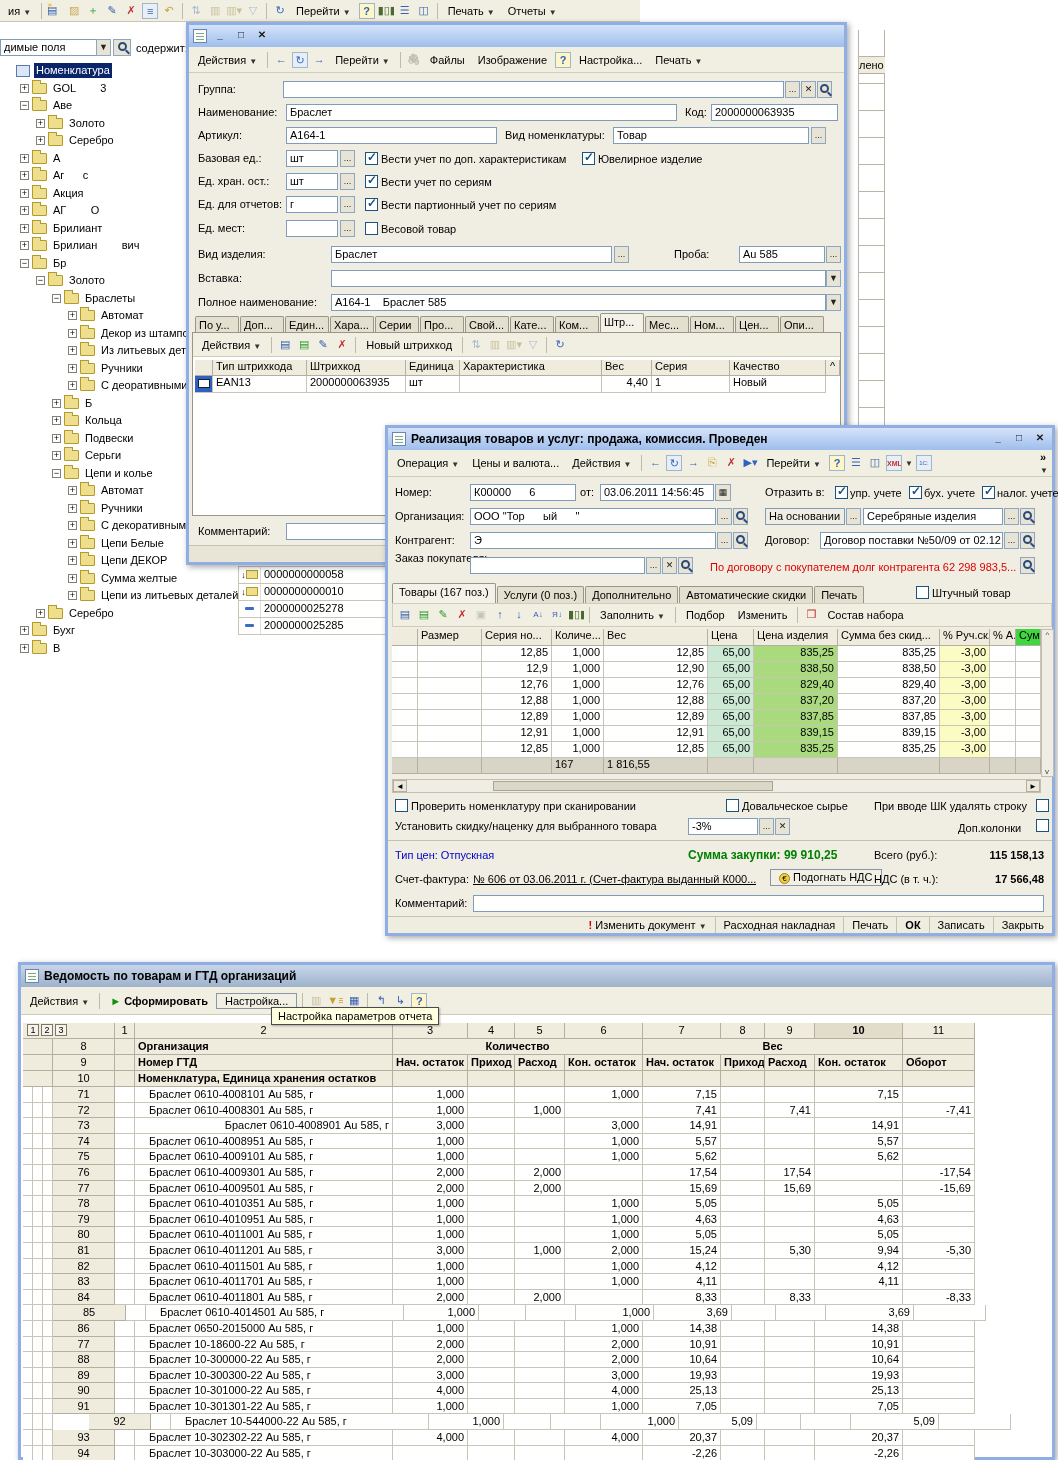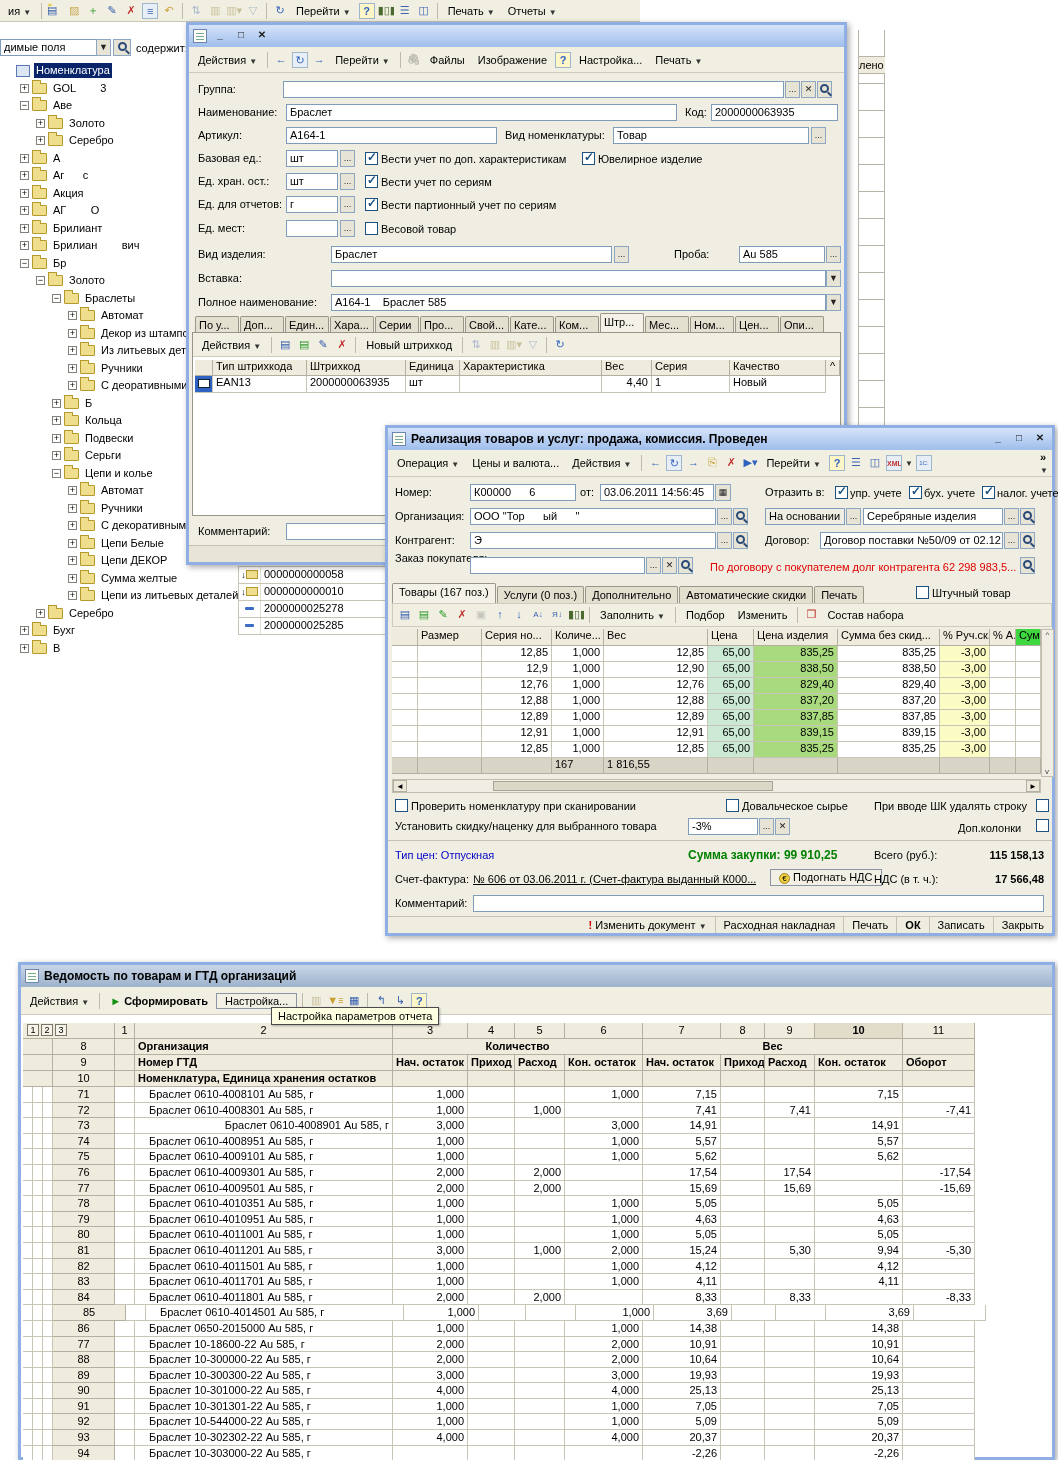--- a/index.html
+++ b/index.html
@@ -1194,21 +1194,21 @@
           <span class="dcell num" style="width: 78px; height: 15.6px; line-height: 14.6px;">7,05</span>
           <span class="dcell num" style="width: 44px; height: 15.6px; line-height: 14.6px;"></span>
           <span class="dcell num" style="width: 50px; height: 15.6px; line-height: 14.6px;"></span>
           <span class="dcell num" style="width: 88px; height: 15.6px; line-height: 14.6px;">7,05</span>
           <span class="dcell num" style="width: 72px; height: 15.6px; line-height: 14.6px;"></span>
         </div>
         <div class="r-row">
           <span class="grpc"></span>
           <span class="grpc"></span>
           <span class="grpc"></span>
-          <span class="rnum" style="width: 62px; height: 15.6px; line-height: 14.6px;">92</span>
+          <span class="rnum" style="width: 62px; height: 15.6px; line-height: 14.6px; margin-left: 36px;">92</span>
           <span class="dcell" style="width: 20px; height: 15.6px; line-height: 14.6px;"></span>
           <span class="dcell" style="width: 258px; height: 15.6px; line-height: 14.6px; padding-left: 14px;">Браслет 10-544000-22 Au 585, г</span>
           <span class="dcell num" style="width: 75px; height: 15.6px; line-height: 14.6px;">1,000</span>
           <span class="dcell num" style="width: 47px; height: 15.6px; line-height: 14.6px;"></span>
           <span class="dcell num" style="width: 50px; height: 15.6px; line-height: 14.6px;"></span>
           <span class="dcell num" style="width: 78px; height: 15.6px; line-height: 14.6px;">1,000</span>
           <span class="dcell num" style="width: 78px; height: 15.6px; line-height: 14.6px;">5,09</span>
           <span class="dcell num" style="width: 44px; height: 15.6px; line-height: 14.6px;"></span>
           <span class="dcell num" style="width: 50px; height: 15.6px; line-height: 14.6px;"></span>
           <span class="dcell num" style="width: 88px; height: 15.6px; line-height: 14.6px;">5,09</span>

